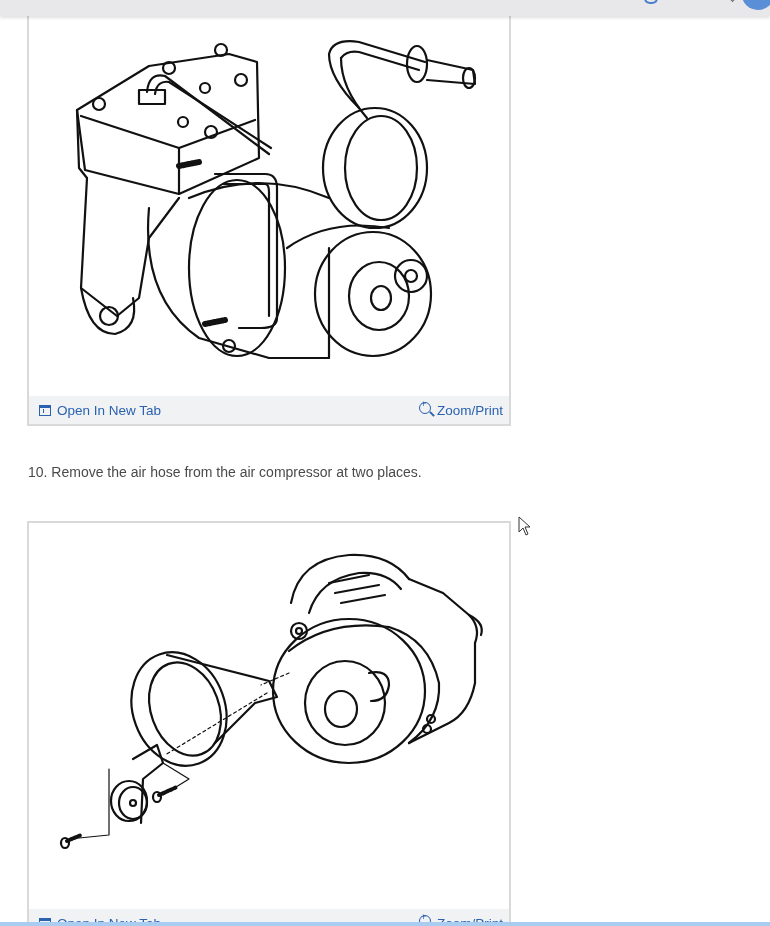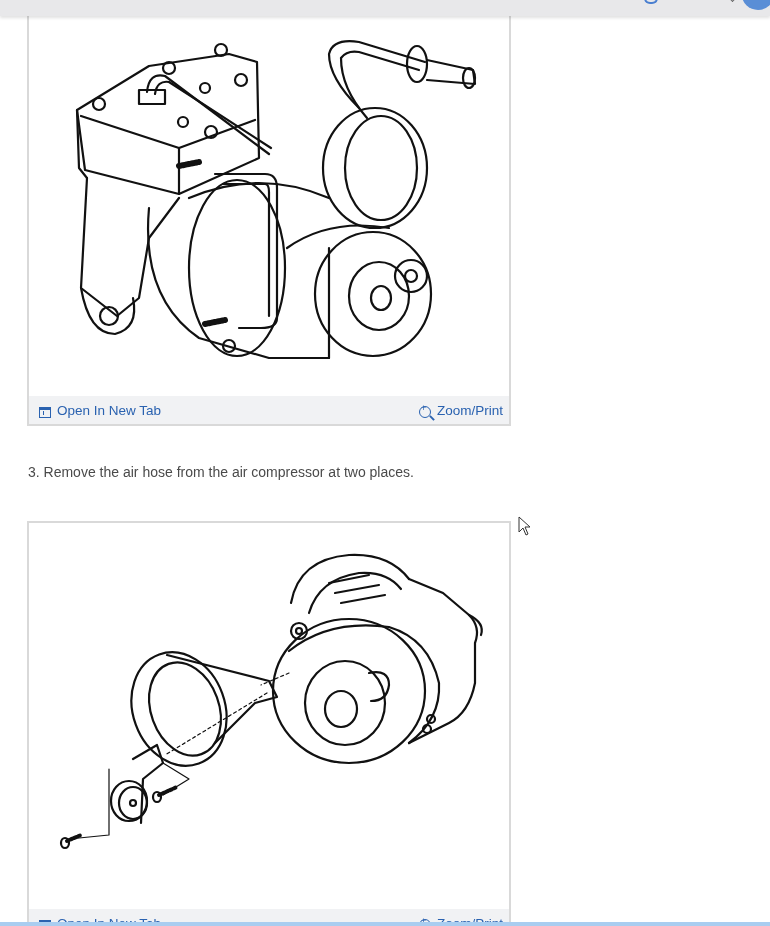--- a/index.html
+++ b/index.html
@@ -5,21 +5,21 @@
   * { box-sizing: border-box; margin: 0; padding: 0; }
   html, body { width: 770px; height: 926px; overflow: hidden; background: #ffffff; font-family: "Liberation Sans", sans-serif; }
   .topbar { position: absolute; left: 0; top: 0; width: 770px; height: 16px; background: #e8e8ea; box-shadow: 0 2px 3px rgba(0,0,0,0.12); z-index: 5; }
   .topbar .chat-icon { position: absolute; left: 644px; top: -6px; width: 14px; height: 10px; border: 2px solid #4a7fd0; border-top: none; border-radius: 0 0 6px 6px; }
   .topbar .chev { position: absolute; left: 730px; top: -4px; width: 5px; height: 5px; border-right: 1.5px solid #666; border-bottom: 1.5px solid #666; transform: rotate(45deg); }
   .topbar .avatar { position: absolute; left: 742px; top: -20px; width: 32px; height: 30px; border-radius: 50%; background: #5a8ed6; }
 
   .figure { position: absolute; left: 27px; width: 484px; border: 2px solid #d9d9d9; background: #fff; }
   .figure .img-area { position: relative; width: 100%; background: #fff; }
   .figure .bar { height: 28px; background: #f1f2f4; display: flex; align-items: center; justify-content: space-between; padding: 0 6px 0 10px; font-size: 13.5px; color: #2a62b0; }
-  .figure .bar .link { display: flex; align-items: flex-end; gap: 6px; cursor: pointer; }
+  .figure .bar .link { display: flex; align-items: center; gap: 6px; cursor: pointer; }
   .tab-icon { width: 12px; height: 11px; border: 1.5px solid #2a62b0; border-top-width: 3px; position: relative; }
   .tab-icon::after { content: ""; position: absolute; left: 3px; top: 1px; width: 3px; height: 4px; border-left: 1.5px solid #2a62b0; }
   .zoom-icon { width: 12px; height: 12px; border: 1.8px solid #2a62b0; border-radius: 50%; position: relative; margin-top: -4px; }
   .zoom-icon::after { content: ""; position: absolute; left: 9px; top: 10px; width: 6px; height: 2px; background: #2a62b0; transform: rotate(45deg); }
   .zoom-icon::before { content: "+"; position: absolute; left: 1px; top: -4px; font-size: 9px; color: #2a62b0; }
 
   .step { position: absolute; left: 28px; top: 464px; font-size: 14px; color: #4a4a4a; }
   .bottom-strip { position: absolute; left: 0; top: 922px; width: 770px; height: 4px; background: #a9cdf0; z-index: 6; }
   svg { display: block; }
 </style>
@@ -91,21 +91,21 @@
       <span class="tab-icon"></span>
       <span>Open In New Tab</span>
     </span>
     <span class="link">
       <span class="zoom-icon"></span>
       <span>Zoom/Print</span>
     </span>
   </div>
 </div>
 
-<div class="step">3. Remove the air hose from the air compressor at two places.</div>
+<div class="step">10. Remove the air hose from the air compressor at two places.</div>
 
 <svg style="position:absolute; left:518px; top:516px;" width="14" height="20" viewBox="0 0 14 20">
   <path d="M1 1 L1 16 L5 12 L8 19 L10 18 L7 11 L12 11 Z" fill="#fff" stroke="#333" stroke-width="1"></path>
 </svg>
 
 <div class="figure" style="top:521px; height:420px;">
   <div class="img-area" style="height:386px;" title="Air compressor exploded view with strap bracket and bolts">
     <svg width="480" height="386" viewBox="0 0 480 386" fill="none" stroke="#111" stroke-width="2.2" stroke-linejoin="round" stroke-linecap="round">
 
       <path d="M262 80 Q270 36 320 32 Q360 30 380 56"></path>

